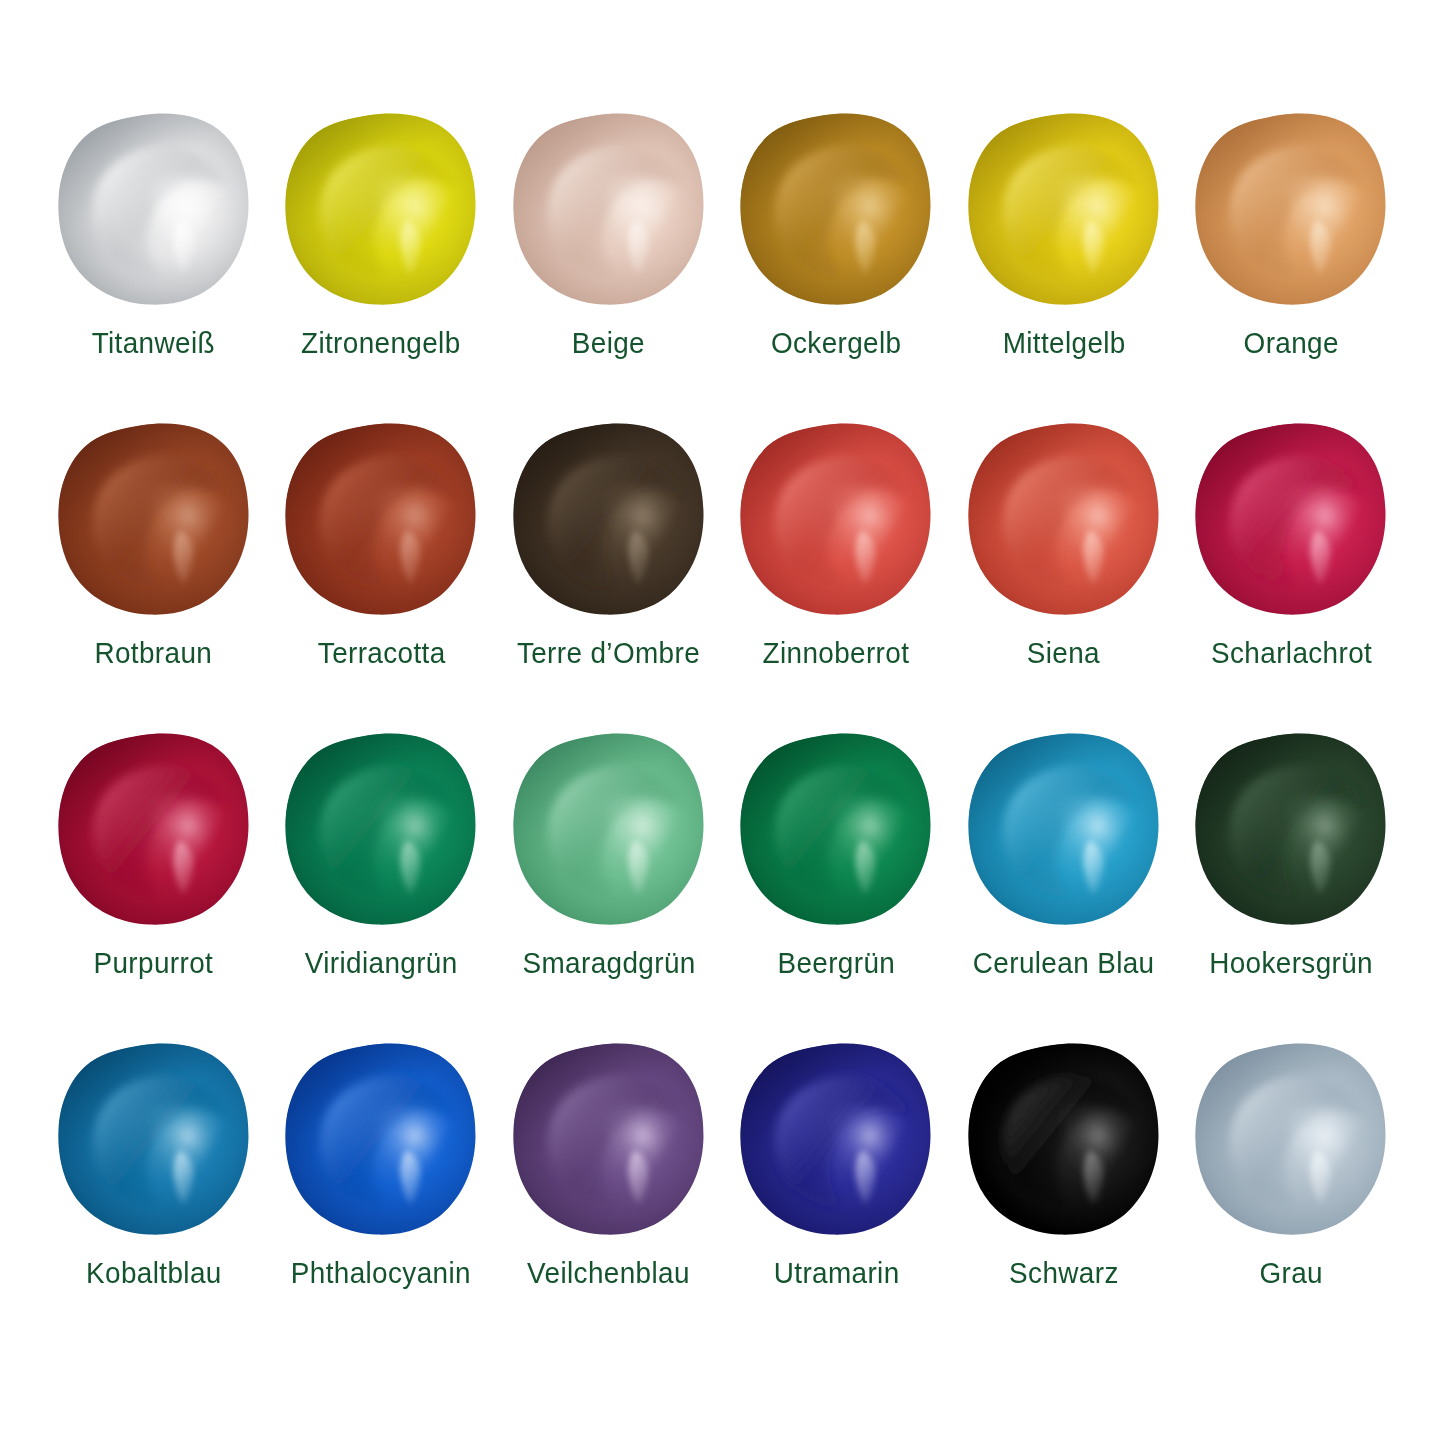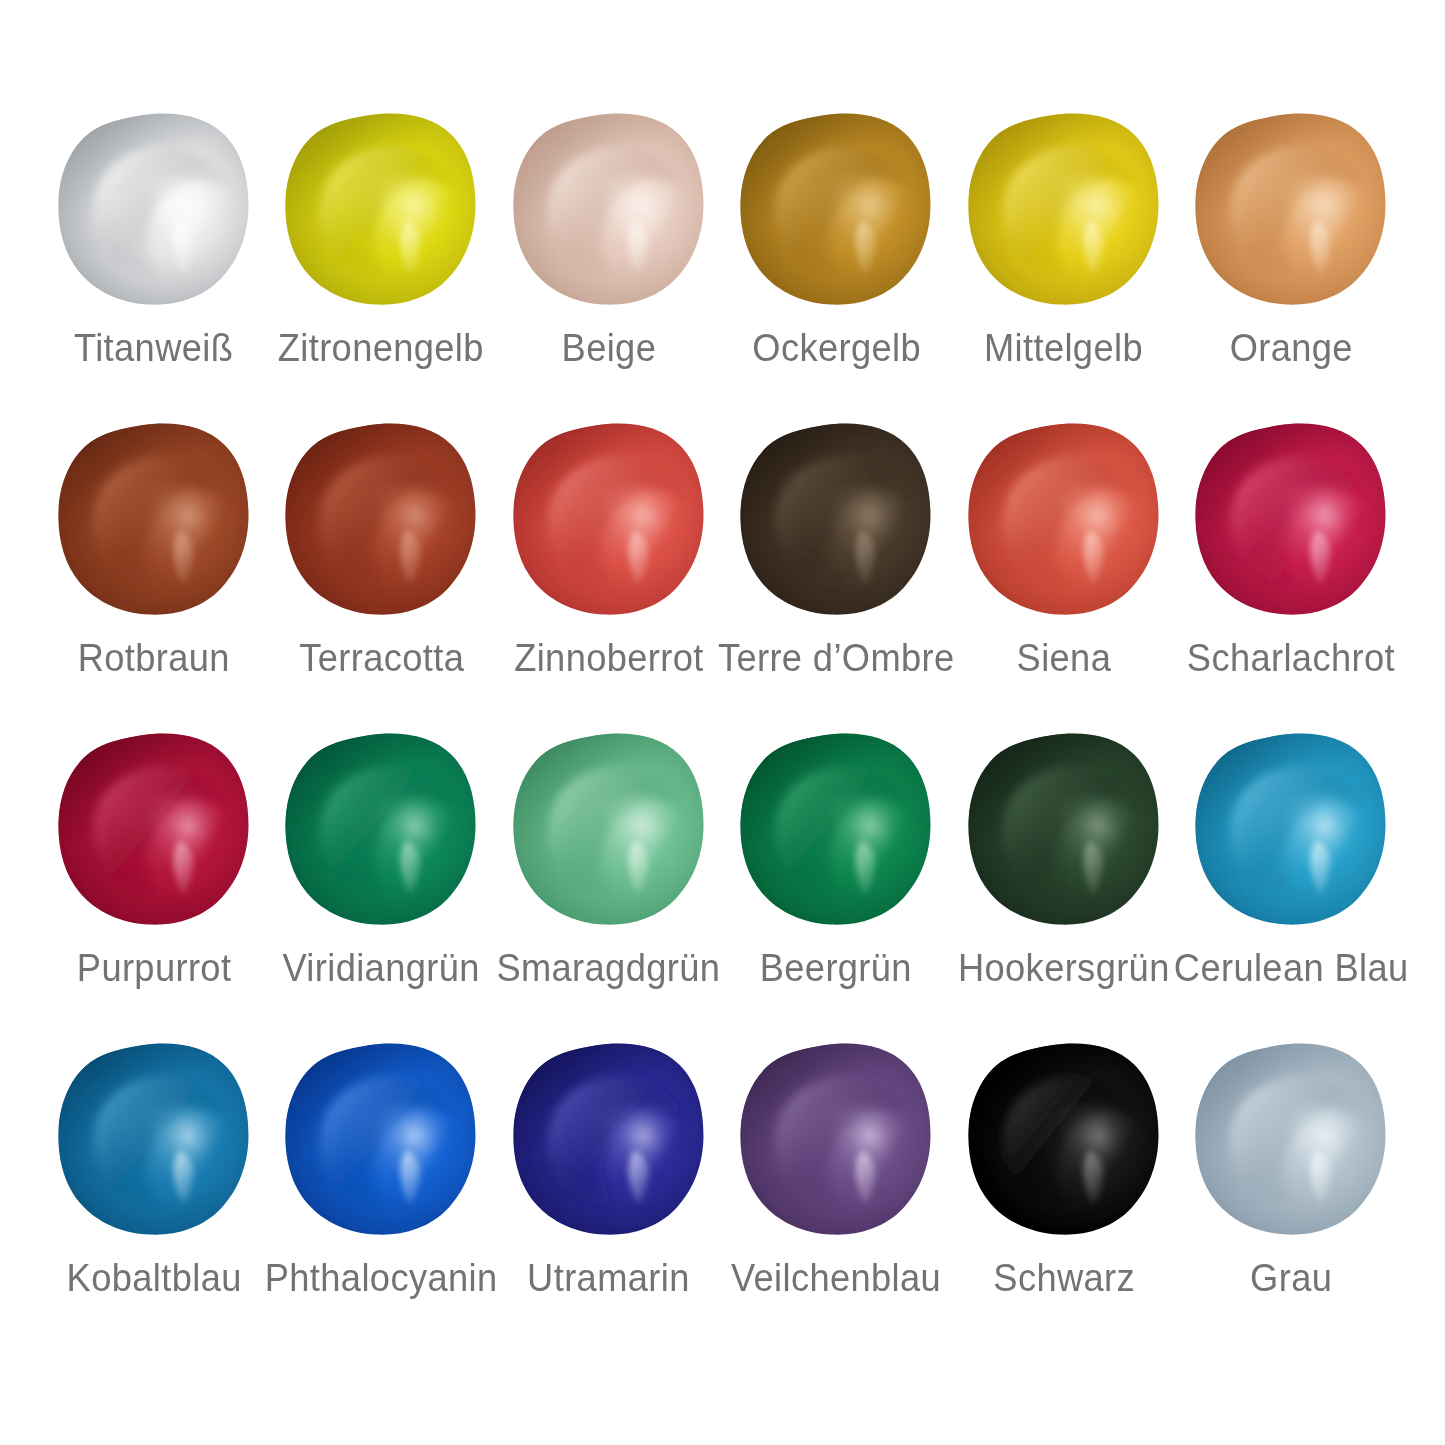--- a/index.html
+++ b/index.html
@@ -42,24 +42,24 @@
   }
   .blob-wrap svg {
     display: block;
     width: 196px;
     height: 196px;
     overflow: visible;
   }
   .swatch-label {
     margin-top: 20px;
     font-family: "Liberation Sans", sans-serif;
-    font-size: 39px;
+    font-size: 30px;
     font-weight: 300;
     letter-spacing: 0.4px;
-    color: #737373;
+    color: #14532d;
     white-space: nowrap;
     text-align: center;
     line-height: 1;
   }
   
   .swatch-label span {
     display: inline-block;
     transform: scaleX(0.93);
     transform-origin: center;
   }
@@ -482,20 +482,72 @@
               </g>
             </g>
           </svg>
         </div>
         <div class="swatch-label"><span>Terracotta</span></div>
       </div>
       <div class="swatch">
         <div class="blob-wrap">
           <svg viewBox="0 0 196 196" xmlns="http://www.w3.org/2000/svg">
             <defs>
+              <radialGradient id="bodyb8" cx="58%" cy="46%" r="68%">
+                <stop offset="0%" stop-color="#6b5a46"></stop>
+                <stop offset="42%" stop-color="#4a3b2c"></stop>
+                <stop offset="82%" stop-color="#33271c"></stop>
+                <stop offset="100%" stop-color="#261c13"></stop>
+              </radialGradient>
+              <linearGradient id="rimtopb8" x1="0.25" y1="0" x2="0.75" y2="1">
+                <stop offset="0%" stop-color="#261c13" stop-opacity="0.95"></stop>
+                <stop offset="38%" stop-color="#33271c" stop-opacity="0.25"></stop>
+                <stop offset="100%" stop-color="#33271c" stop-opacity="0"></stop>
+              </linearGradient>
+              <linearGradient id="ridgeb8" x1="0.1" y1="0.1" x2="0.9" y2="0.9">
+                <stop offset="0%" stop-color="#6b5a46" stop-opacity="0.85"></stop>
+                <stop offset="45%" stop-color="#33271c" stop-opacity="0.45"></stop>
+                <stop offset="100%" stop-color="#33271c" stop-opacity="0.05"></stop>
+              </linearGradient>
+              <radialGradient id="sheenb8" cx="50%" cy="40%" r="62%">
+                <stop offset="0%" stop-color="#9a8a75" stop-opacity="0.85"></stop>
+                <stop offset="55%" stop-color="#6b5a46" stop-opacity="0.35"></stop>
+                <stop offset="100%" stop-color="#6b5a46" stop-opacity="0"></stop>
+              </radialGradient>
+              <linearGradient id="glintb8" x1="0" y1="0" x2="0.4" y2="1">
+                <stop offset="0%" stop-color="#9a8a75" stop-opacity="0.95"></stop>
+                <stop offset="100%" stop-color="#9a8a75" stop-opacity="0.15"></stop>
+              </linearGradient>
+              <filter id="softb8" x="-25%" y="-25%" width="150%" height="150%">
+                <feGaussianBlur stdDeviation="5"></feGaussianBlur>
+              </filter>
+              <filter id="soft2b8" x="-25%" y="-25%" width="150%" height="150%">
+                <feGaussianBlur stdDeviation="3"></feGaussianBlur>
+              </filter>
+              <clipPath id="clipb8">
+                <path d="M98.5,2.5 C131,2 162,12 178,33 C194,54 196,82 192,108 C188,134 176,158 155,175 C134,192 106,196 80,191 C54,186 30,172 16,150 C2,128 0,100 5,74 C10,48 24,24 46,12 C62,4 80,3 98.5,2.5 Z"></path>
+              </clipPath>
+            </defs>
+            <g transform="rotate(-8 98 98)">
+              <path d="M98.5,2.5 C131,2 162,12 178,33 C194,54 196,82 192,108 C188,134 176,158 155,175 C134,192 106,196 80,191 C54,186 30,172 16,150 C2,128 0,100 5,74 C10,48 24,24 46,12 C62,4 80,3 98.5,2.5 Z" fill="url(#bodyb8)"></path>
+              <g clip-path="url(#clipb8)">
+                <path d="M98.5,2.5 C131,2 162,12 178,33 C194,54 196,82 192,108 C188,134 176,158 155,175 C134,192 106,196 80,191 C54,186 30,172 16,150 C2,128 0,100 5,74 C10,48 24,24 46,12 C62,4 80,3 98.5,2.5 Z" fill="url(#rimtopb8)"></path>
+                <path d="M118,36 C90,33 62,43 48,64 C34,85 34,112 46,133 C56,151 74,162 94,165 C86,150 84,131 90,114 C96,96 110,83 128,78 C146,73 164,76 176,86 C171,64 150,42 118,36 Z" fill="url(#ridgeb8)" filter="url(#softb8)"></path>
+                <path d="M96,70 C120,62 150,70 168,90 C156,110 140,130 122,146 C112,138 106,128 104,116 C100,100 96,84 96,70 Z" fill="url(#sheenb8)" filter="url(#softb8)"></path>
+                <path d="M122,112 C130,116 134,126 132,138 C130,150 124,160 118,166 C114,158 112,146 113,134 C114,124 117,116 122,112 Z" fill="url(#glintb8)" filter="url(#soft2b8)"></path>
+              </g>
+            </g>
+          </svg>
+        </div>
+        <div class="swatch-label"><span>Terre d’Ombre</span></div>
+      </div>
+      <div class="swatch">
+        <div class="blob-wrap">
+          <svg viewBox="0 0 196 196" xmlns="http://www.w3.org/2000/svg">
+            <defs>
               <radialGradient id="bodyb9" cx="58%" cy="46%" r="68%">
                 <stop offset="0%" stop-color="#f0837a"></stop>
                 <stop offset="42%" stop-color="#e0544a"></stop>
                 <stop offset="82%" stop-color="#bc3a33"></stop>
                 <stop offset="100%" stop-color="#9d2a24"></stop>
               </radialGradient>
               <linearGradient id="rimtopb9" x1="0.25" y1="0" x2="0.75" y2="1">
                 <stop offset="0%" stop-color="#9d2a24" stop-opacity="0.95"></stop>
                 <stop offset="38%" stop-color="#bc3a33" stop-opacity="0.25"></stop>
                 <stop offset="100%" stop-color="#bc3a33" stop-opacity="0"></stop>
@@ -534,72 +586,20 @@
               </g>
             </g>
           </svg>
         </div>
         <div class="swatch-label"><span>Zinnoberrot</span></div>
       </div>
       <div class="swatch">
         <div class="blob-wrap">
           <svg viewBox="0 0 196 196" xmlns="http://www.w3.org/2000/svg">
             <defs>
-              <radialGradient id="bodyb8" cx="58%" cy="46%" r="68%">
-                <stop offset="0%" stop-color="#6b5a46"></stop>
-                <stop offset="42%" stop-color="#4a3b2c"></stop>
-                <stop offset="82%" stop-color="#33271c"></stop>
-                <stop offset="100%" stop-color="#261c13"></stop>
-              </radialGradient>
-              <linearGradient id="rimtopb8" x1="0.25" y1="0" x2="0.75" y2="1">
-                <stop offset="0%" stop-color="#261c13" stop-opacity="0.95"></stop>
-                <stop offset="38%" stop-color="#33271c" stop-opacity="0.25"></stop>
-                <stop offset="100%" stop-color="#33271c" stop-opacity="0"></stop>
-              </linearGradient>
-              <linearGradient id="ridgeb8" x1="0.1" y1="0.1" x2="0.9" y2="0.9">
-                <stop offset="0%" stop-color="#6b5a46" stop-opacity="0.85"></stop>
-                <stop offset="45%" stop-color="#33271c" stop-opacity="0.45"></stop>
-                <stop offset="100%" stop-color="#33271c" stop-opacity="0.05"></stop>
-              </linearGradient>
-              <radialGradient id="sheenb8" cx="50%" cy="40%" r="62%">
-                <stop offset="0%" stop-color="#9a8a75" stop-opacity="0.85"></stop>
-                <stop offset="55%" stop-color="#6b5a46" stop-opacity="0.35"></stop>
-                <stop offset="100%" stop-color="#6b5a46" stop-opacity="0"></stop>
-              </radialGradient>
-              <linearGradient id="glintb8" x1="0" y1="0" x2="0.4" y2="1">
-                <stop offset="0%" stop-color="#9a8a75" stop-opacity="0.95"></stop>
-                <stop offset="100%" stop-color="#9a8a75" stop-opacity="0.15"></stop>
-              </linearGradient>
-              <filter id="softb8" x="-25%" y="-25%" width="150%" height="150%">
-                <feGaussianBlur stdDeviation="5"></feGaussianBlur>
-              </filter>
-              <filter id="soft2b8" x="-25%" y="-25%" width="150%" height="150%">
-                <feGaussianBlur stdDeviation="3"></feGaussianBlur>
-              </filter>
-              <clipPath id="clipb8">
-                <path d="M98.5,2.5 C131,2 162,12 178,33 C194,54 196,82 192,108 C188,134 176,158 155,175 C134,192 106,196 80,191 C54,186 30,172 16,150 C2,128 0,100 5,74 C10,48 24,24 46,12 C62,4 80,3 98.5,2.5 Z"></path>
-              </clipPath>
-            </defs>
-            <g transform="rotate(-8 98 98)">
-              <path d="M98.5,2.5 C131,2 162,12 178,33 C194,54 196,82 192,108 C188,134 176,158 155,175 C134,192 106,196 80,191 C54,186 30,172 16,150 C2,128 0,100 5,74 C10,48 24,24 46,12 C62,4 80,3 98.5,2.5 Z" fill="url(#bodyb8)"></path>
-              <g clip-path="url(#clipb8)">
-                <path d="M98.5,2.5 C131,2 162,12 178,33 C194,54 196,82 192,108 C188,134 176,158 155,175 C134,192 106,196 80,191 C54,186 30,172 16,150 C2,128 0,100 5,74 C10,48 24,24 46,12 C62,4 80,3 98.5,2.5 Z" fill="url(#rimtopb8)"></path>
-                <path d="M118,36 C90,33 62,43 48,64 C34,85 34,112 46,133 C56,151 74,162 94,165 C86,150 84,131 90,114 C96,96 110,83 128,78 C146,73 164,76 176,86 C171,64 150,42 118,36 Z" fill="url(#ridgeb8)" filter="url(#softb8)"></path>
-                <path d="M96,70 C120,62 150,70 168,90 C156,110 140,130 122,146 C112,138 106,128 104,116 C100,100 96,84 96,70 Z" fill="url(#sheenb8)" filter="url(#softb8)"></path>
-                <path d="M122,112 C130,116 134,126 132,138 C130,150 124,160 118,166 C114,158 112,146 113,134 C114,124 117,116 122,112 Z" fill="url(#glintb8)" filter="url(#soft2b8)"></path>
-              </g>
-            </g>
-          </svg>
-        </div>
-        <div class="swatch-label"><span>Terre d’Ombre</span></div>
-      </div>
-      <div class="swatch">
-        <div class="blob-wrap">
-          <svg viewBox="0 0 196 196" xmlns="http://www.w3.org/2000/svg">
-            <defs>
               <radialGradient id="bodyb10" cx="58%" cy="46%" r="68%">
                 <stop offset="0%" stop-color="#f08b78"></stop>
                 <stop offset="42%" stop-color="#e05c4a"></stop>
                 <stop offset="82%" stop-color="#bd4030"></stop>
                 <stop offset="100%" stop-color="#9c2e20"></stop>
               </radialGradient>
               <linearGradient id="rimtopb10" x1="0.25" y1="0" x2="0.75" y2="1">
                 <stop offset="0%" stop-color="#9c2e20" stop-opacity="0.95"></stop>
                 <stop offset="38%" stop-color="#bd4030" stop-opacity="0.25"></stop>
                 <stop offset="100%" stop-color="#bd4030" stop-opacity="0"></stop>
@@ -898,20 +898,72 @@
               </g>
             </g>
           </svg>
         </div>
         <div class="swatch-label"><span>Beergrün</span></div>
       </div>
       <div class="swatch">
         <div class="blob-wrap">
           <svg viewBox="0 0 196 196" xmlns="http://www.w3.org/2000/svg">
             <defs>
+              <radialGradient id="bodyb17" cx="58%" cy="46%" r="68%">
+                <stop offset="0%" stop-color="#68c4e4"></stop>
+                <stop offset="42%" stop-color="#28a3ce"></stop>
+                <stop offset="82%" stop-color="#1780a8"></stop>
+                <stop offset="100%" stop-color="#0f6587"></stop>
+              </radialGradient>
+              <linearGradient id="rimtopb17" x1="0.25" y1="0" x2="0.75" y2="1">
+                <stop offset="0%" stop-color="#0f6587" stop-opacity="0.95"></stop>
+                <stop offset="38%" stop-color="#1780a8" stop-opacity="0.25"></stop>
+                <stop offset="100%" stop-color="#1780a8" stop-opacity="0"></stop>
+              </linearGradient>
+              <linearGradient id="ridgeb17" x1="0.1" y1="0.1" x2="0.9" y2="0.9">
+                <stop offset="0%" stop-color="#68c4e4" stop-opacity="0.85"></stop>
+                <stop offset="45%" stop-color="#1780a8" stop-opacity="0.45"></stop>
+                <stop offset="100%" stop-color="#1780a8" stop-opacity="0.05"></stop>
+              </linearGradient>
+              <radialGradient id="sheenb17" cx="50%" cy="40%" r="62%">
+                <stop offset="0%" stop-color="#d2f0fb" stop-opacity="0.85"></stop>
+                <stop offset="55%" stop-color="#68c4e4" stop-opacity="0.35"></stop>
+                <stop offset="100%" stop-color="#68c4e4" stop-opacity="0"></stop>
+              </radialGradient>
+              <linearGradient id="glintb17" x1="0" y1="0" x2="0.4" y2="1">
+                <stop offset="0%" stop-color="#d2f0fb" stop-opacity="0.95"></stop>
+                <stop offset="100%" stop-color="#d2f0fb" stop-opacity="0.15"></stop>
+              </linearGradient>
+              <filter id="softb17" x="-25%" y="-25%" width="150%" height="150%">
+                <feGaussianBlur stdDeviation="5"></feGaussianBlur>
+              </filter>
+              <filter id="soft2b17" x="-25%" y="-25%" width="150%" height="150%">
+                <feGaussianBlur stdDeviation="3"></feGaussianBlur>
+              </filter>
+              <clipPath id="clipb17">
+                <path d="M98.5,2.5 C131,2 162,12 178,33 C194,54 196,82 192,108 C188,134 176,158 155,175 C134,192 106,196 80,191 C54,186 30,172 16,150 C2,128 0,100 5,74 C10,48 24,24 46,12 C62,4 80,3 98.5,2.5 Z"></path>
+              </clipPath>
+            </defs>
+            <g transform="rotate(-8 98 98)">
+              <path d="M98.5,2.5 C131,2 162,12 178,33 C194,54 196,82 192,108 C188,134 176,158 155,175 C134,192 106,196 80,191 C54,186 30,172 16,150 C2,128 0,100 5,74 C10,48 24,24 46,12 C62,4 80,3 98.5,2.5 Z" fill="url(#bodyb17)"></path>
+              <g clip-path="url(#clipb17)">
+                <path d="M98.5,2.5 C131,2 162,12 178,33 C194,54 196,82 192,108 C188,134 176,158 155,175 C134,192 106,196 80,191 C54,186 30,172 16,150 C2,128 0,100 5,74 C10,48 24,24 46,12 C62,4 80,3 98.5,2.5 Z" fill="url(#rimtopb17)"></path>
+                <path d="M118,36 C90,33 62,43 48,64 C34,85 34,112 46,133 C56,151 74,162 94,165 C86,150 84,131 90,114 C96,96 110,83 128,78 C146,73 164,76 176,86 C171,64 150,42 118,36 Z" fill="url(#ridgeb17)" filter="url(#softb17)"></path>
+                <path d="M96,70 C120,62 150,70 168,90 C156,110 140,130 122,146 C112,138 106,128 104,116 C100,100 96,84 96,70 Z" fill="url(#sheenb17)" filter="url(#softb17)"></path>
+                <path d="M122,112 C130,116 134,126 132,138 C130,150 124,160 118,166 C114,158 112,146 113,134 C114,124 117,116 122,112 Z" fill="url(#glintb17)" filter="url(#soft2b17)"></path>
+              </g>
+            </g>
+          </svg>
+        </div>
+        <div class="swatch-label"><span>Cerulean Blau</span></div>
+      </div>
+      <div class="swatch">
+        <div class="blob-wrap">
+          <svg viewBox="0 0 196 196" xmlns="http://www.w3.org/2000/svg">
+            <defs>
               <radialGradient id="bodyb16" cx="58%" cy="46%" r="68%">
                 <stop offset="0%" stop-color="#4c6b50"></stop>
                 <stop offset="42%" stop-color="#2d4a31"></stop>
                 <stop offset="82%" stop-color="#1c3220"></stop>
                 <stop offset="100%" stop-color="#122316"></stop>
               </radialGradient>
               <linearGradient id="rimtopb16" x1="0.25" y1="0" x2="0.75" y2="1">
                 <stop offset="0%" stop-color="#122316" stop-opacity="0.95"></stop>
                 <stop offset="38%" stop-color="#1c3220" stop-opacity="0.25"></stop>
                 <stop offset="100%" stop-color="#1c3220" stop-opacity="0"></stop>
@@ -950,72 +1002,20 @@
               </g>
             </g>
           </svg>
         </div>
         <div class="swatch-label"><span>Hookersgrün</span></div>
       </div>
       <div class="swatch">
         <div class="blob-wrap">
           <svg viewBox="0 0 196 196" xmlns="http://www.w3.org/2000/svg">
             <defs>
-              <radialGradient id="bodyb17" cx="58%" cy="46%" r="68%">
-                <stop offset="0%" stop-color="#68c4e4"></stop>
-                <stop offset="42%" stop-color="#28a3ce"></stop>
-                <stop offset="82%" stop-color="#1780a8"></stop>
-                <stop offset="100%" stop-color="#0f6587"></stop>
-              </radialGradient>
-              <linearGradient id="rimtopb17" x1="0.25" y1="0" x2="0.75" y2="1">
-                <stop offset="0%" stop-color="#0f6587" stop-opacity="0.95"></stop>
-                <stop offset="38%" stop-color="#1780a8" stop-opacity="0.25"></stop>
-                <stop offset="100%" stop-color="#1780a8" stop-opacity="0"></stop>
-              </linearGradient>
-              <linearGradient id="ridgeb17" x1="0.1" y1="0.1" x2="0.9" y2="0.9">
-                <stop offset="0%" stop-color="#68c4e4" stop-opacity="0.85"></stop>
-                <stop offset="45%" stop-color="#1780a8" stop-opacity="0.45"></stop>
-                <stop offset="100%" stop-color="#1780a8" stop-opacity="0.05"></stop>
-              </linearGradient>
-              <radialGradient id="sheenb17" cx="50%" cy="40%" r="62%">
-                <stop offset="0%" stop-color="#d2f0fb" stop-opacity="0.85"></stop>
-                <stop offset="55%" stop-color="#68c4e4" stop-opacity="0.35"></stop>
-                <stop offset="100%" stop-color="#68c4e4" stop-opacity="0"></stop>
-              </radialGradient>
-              <linearGradient id="glintb17" x1="0" y1="0" x2="0.4" y2="1">
-                <stop offset="0%" stop-color="#d2f0fb" stop-opacity="0.95"></stop>
-                <stop offset="100%" stop-color="#d2f0fb" stop-opacity="0.15"></stop>
-              </linearGradient>
-              <filter id="softb17" x="-25%" y="-25%" width="150%" height="150%">
-                <feGaussianBlur stdDeviation="5"></feGaussianBlur>
-              </filter>
-              <filter id="soft2b17" x="-25%" y="-25%" width="150%" height="150%">
-                <feGaussianBlur stdDeviation="3"></feGaussianBlur>
-              </filter>
-              <clipPath id="clipb17">
-                <path d="M98.5,2.5 C131,2 162,12 178,33 C194,54 196,82 192,108 C188,134 176,158 155,175 C134,192 106,196 80,191 C54,186 30,172 16,150 C2,128 0,100 5,74 C10,48 24,24 46,12 C62,4 80,3 98.5,2.5 Z"></path>
-              </clipPath>
-            </defs>
-            <g transform="rotate(-8 98 98)">
-              <path d="M98.5,2.5 C131,2 162,12 178,33 C194,54 196,82 192,108 C188,134 176,158 155,175 C134,192 106,196 80,191 C54,186 30,172 16,150 C2,128 0,100 5,74 C10,48 24,24 46,12 C62,4 80,3 98.5,2.5 Z" fill="url(#bodyb17)"></path>
-              <g clip-path="url(#clipb17)">
-                <path d="M98.5,2.5 C131,2 162,12 178,33 C194,54 196,82 192,108 C188,134 176,158 155,175 C134,192 106,196 80,191 C54,186 30,172 16,150 C2,128 0,100 5,74 C10,48 24,24 46,12 C62,4 80,3 98.5,2.5 Z" fill="url(#rimtopb17)"></path>
-                <path d="M118,36 C90,33 62,43 48,64 C34,85 34,112 46,133 C56,151 74,162 94,165 C86,150 84,131 90,114 C96,96 110,83 128,78 C146,73 164,76 176,86 C171,64 150,42 118,36 Z" fill="url(#ridgeb17)" filter="url(#softb17)"></path>
-                <path d="M96,70 C120,62 150,70 168,90 C156,110 140,130 122,146 C112,138 106,128 104,116 C100,100 96,84 96,70 Z" fill="url(#sheenb17)" filter="url(#softb17)"></path>
-                <path d="M122,112 C130,116 134,126 132,138 C130,150 124,160 118,166 C114,158 112,146 113,134 C114,124 117,116 122,112 Z" fill="url(#glintb17)" filter="url(#soft2b17)"></path>
-              </g>
-            </g>
-          </svg>
-        </div>
-        <div class="swatch-label"><span>Cerulean Blau</span></div>
-      </div>
-      <div class="swatch">
-        <div class="blob-wrap">
-          <svg viewBox="0 0 196 196" xmlns="http://www.w3.org/2000/svg">
-            <defs>
               <radialGradient id="bodyb18" cx="58%" cy="46%" r="68%">
                 <stop offset="0%" stop-color="#52a6ce"></stop>
                 <stop offset="42%" stop-color="#1a7fb5"></stop>
                 <stop offset="82%" stop-color="#0d5f8e"></stop>
                 <stop offset="100%" stop-color="#064a71"></stop>
               </radialGradient>
               <linearGradient id="rimtopb18" x1="0.25" y1="0" x2="0.75" y2="1">
                 <stop offset="0%" stop-color="#064a71" stop-opacity="0.95"></stop>
                 <stop offset="38%" stop-color="#0d5f8e" stop-opacity="0.25"></stop>
                 <stop offset="100%" stop-color="#0d5f8e" stop-opacity="0"></stop>
@@ -1106,20 +1106,72 @@
               </g>
             </g>
           </svg>
         </div>
         <div class="swatch-label"><span>Phthalocyanin</span></div>
       </div>
       <div class="swatch">
         <div class="blob-wrap">
           <svg viewBox="0 0 196 196" xmlns="http://www.w3.org/2000/svg">
             <defs>
+              <radialGradient id="bodyb21" cx="58%" cy="46%" r="68%">
+                <stop offset="0%" stop-color="#9176ab"></stop>
+                <stop offset="42%" stop-color="#6d4f8a"></stop>
+                <stop offset="82%" stop-color="#513669"></stop>
+                <stop offset="100%" stop-color="#3d2651"></stop>
+              </radialGradient>
+              <linearGradient id="rimtopb21" x1="0.25" y1="0" x2="0.75" y2="1">
+                <stop offset="0%" stop-color="#3d2651" stop-opacity="0.95"></stop>
+                <stop offset="38%" stop-color="#513669" stop-opacity="0.25"></stop>
+                <stop offset="100%" stop-color="#513669" stop-opacity="0"></stop>
+              </linearGradient>
+              <linearGradient id="ridgeb21" x1="0.1" y1="0.1" x2="0.9" y2="0.9">
+                <stop offset="0%" stop-color="#9176ab" stop-opacity="0.85"></stop>
+                <stop offset="45%" stop-color="#513669" stop-opacity="0.45"></stop>
+                <stop offset="100%" stop-color="#513669" stop-opacity="0.05"></stop>
+              </linearGradient>
+              <radialGradient id="sheenb21" cx="50%" cy="40%" r="62%">
+                <stop offset="0%" stop-color="#ddcbe9" stop-opacity="0.85"></stop>
+                <stop offset="55%" stop-color="#9176ab" stop-opacity="0.35"></stop>
+                <stop offset="100%" stop-color="#9176ab" stop-opacity="0"></stop>
+              </radialGradient>
+              <linearGradient id="glintb21" x1="0" y1="0" x2="0.4" y2="1">
+                <stop offset="0%" stop-color="#ddcbe9" stop-opacity="0.95"></stop>
+                <stop offset="100%" stop-color="#ddcbe9" stop-opacity="0.15"></stop>
+              </linearGradient>
+              <filter id="softb21" x="-25%" y="-25%" width="150%" height="150%">
+                <feGaussianBlur stdDeviation="5"></feGaussianBlur>
+              </filter>
+              <filter id="soft2b21" x="-25%" y="-25%" width="150%" height="150%">
+                <feGaussianBlur stdDeviation="3"></feGaussianBlur>
+              </filter>
+              <clipPath id="clipb21">
+                <path d="M98.5,2.5 C131,2 162,12 178,33 C194,54 196,82 192,108 C188,134 176,158 155,175 C134,192 106,196 80,191 C54,186 30,172 16,150 C2,128 0,100 5,74 C10,48 24,24 46,12 C62,4 80,3 98.5,2.5 Z"></path>
+              </clipPath>
+            </defs>
+            <g transform="rotate(-8 98 98)">
+              <path d="M98.5,2.5 C131,2 162,12 178,33 C194,54 196,82 192,108 C188,134 176,158 155,175 C134,192 106,196 80,191 C54,186 30,172 16,150 C2,128 0,100 5,74 C10,48 24,24 46,12 C62,4 80,3 98.5,2.5 Z" fill="url(#bodyb21)"></path>
+              <g clip-path="url(#clipb21)">
+                <path d="M98.5,2.5 C131,2 162,12 178,33 C194,54 196,82 192,108 C188,134 176,158 155,175 C134,192 106,196 80,191 C54,186 30,172 16,150 C2,128 0,100 5,74 C10,48 24,24 46,12 C62,4 80,3 98.5,2.5 Z" fill="url(#rimtopb21)"></path>
+                <path d="M118,36 C90,33 62,43 48,64 C34,85 34,112 46,133 C56,151 74,162 94,165 C86,150 84,131 90,114 C96,96 110,83 128,78 C146,73 164,76 176,86 C171,64 150,42 118,36 Z" fill="url(#ridgeb21)" filter="url(#softb21)"></path>
+                <path d="M96,70 C120,62 150,70 168,90 C156,110 140,130 122,146 C112,138 106,128 104,116 C100,100 96,84 96,70 Z" fill="url(#sheenb21)" filter="url(#softb21)"></path>
+                <path d="M122,112 C130,116 134,126 132,138 C130,150 124,160 118,166 C114,158 112,146 113,134 C114,124 117,116 122,112 Z" fill="url(#glintb21)" filter="url(#soft2b21)"></path>
+              </g>
+            </g>
+          </svg>
+        </div>
+        <div class="swatch-label"><span>Veilchenblau</span></div>
+      </div>
+      <div class="swatch">
+        <div class="blob-wrap">
+          <svg viewBox="0 0 196 196" xmlns="http://www.w3.org/2000/svg">
+            <defs>
               <radialGradient id="bodyb20" cx="58%" cy="46%" r="68%">
                 <stop offset="0%" stop-color="#5a5ac0"></stop>
                 <stop offset="42%" stop-color="#2e2e9e"></stop>
                 <stop offset="82%" stop-color="#1d1d76"></stop>
                 <stop offset="100%" stop-color="#13135a"></stop>
               </radialGradient>
               <linearGradient id="rimtopb20" x1="0.25" y1="0" x2="0.75" y2="1">
                 <stop offset="0%" stop-color="#13135a" stop-opacity="0.95"></stop>
                 <stop offset="38%" stop-color="#1d1d76" stop-opacity="0.25"></stop>
                 <stop offset="100%" stop-color="#1d1d76" stop-opacity="0"></stop>
@@ -1158,72 +1210,20 @@
               </g>
             </g>
           </svg>
         </div>
         <div class="swatch-label"><span>Utramarin</span></div>
       </div>
       <div class="swatch">
         <div class="blob-wrap">
           <svg viewBox="0 0 196 196" xmlns="http://www.w3.org/2000/svg">
             <defs>
-              <radialGradient id="bodyb21" cx="58%" cy="46%" r="68%">
-                <stop offset="0%" stop-color="#9176ab"></stop>
-                <stop offset="42%" stop-color="#6d4f8a"></stop>
-                <stop offset="82%" stop-color="#513669"></stop>
-                <stop offset="100%" stop-color="#3d2651"></stop>
-              </radialGradient>
-              <linearGradient id="rimtopb21" x1="0.25" y1="0" x2="0.75" y2="1">
-                <stop offset="0%" stop-color="#3d2651" stop-opacity="0.95"></stop>
-                <stop offset="38%" stop-color="#513669" stop-opacity="0.25"></stop>
-                <stop offset="100%" stop-color="#513669" stop-opacity="0"></stop>
-              </linearGradient>
-              <linearGradient id="ridgeb21" x1="0.1" y1="0.1" x2="0.9" y2="0.9">
-                <stop offset="0%" stop-color="#9176ab" stop-opacity="0.85"></stop>
-                <stop offset="45%" stop-color="#513669" stop-opacity="0.45"></stop>
-                <stop offset="100%" stop-color="#513669" stop-opacity="0.05"></stop>
-              </linearGradient>
-              <radialGradient id="sheenb21" cx="50%" cy="40%" r="62%">
-                <stop offset="0%" stop-color="#ddcbe9" stop-opacity="0.85"></stop>
-                <stop offset="55%" stop-color="#9176ab" stop-opacity="0.35"></stop>
-                <stop offset="100%" stop-color="#9176ab" stop-opacity="0"></stop>
-              </radialGradient>
-              <linearGradient id="glintb21" x1="0" y1="0" x2="0.4" y2="1">
-                <stop offset="0%" stop-color="#ddcbe9" stop-opacity="0.95"></stop>
-                <stop offset="100%" stop-color="#ddcbe9" stop-opacity="0.15"></stop>
-              </linearGradient>
-              <filter id="softb21" x="-25%" y="-25%" width="150%" height="150%">
-                <feGaussianBlur stdDeviation="5"></feGaussianBlur>
-              </filter>
-              <filter id="soft2b21" x="-25%" y="-25%" width="150%" height="150%">
-                <feGaussianBlur stdDeviation="3"></feGaussianBlur>
-              </filter>
-              <clipPath id="clipb21">
-                <path d="M98.5,2.5 C131,2 162,12 178,33 C194,54 196,82 192,108 C188,134 176,158 155,175 C134,192 106,196 80,191 C54,186 30,172 16,150 C2,128 0,100 5,74 C10,48 24,24 46,12 C62,4 80,3 98.5,2.5 Z"></path>
-              </clipPath>
-            </defs>
-            <g transform="rotate(-8 98 98)">
-              <path d="M98.5,2.5 C131,2 162,12 178,33 C194,54 196,82 192,108 C188,134 176,158 155,175 C134,192 106,196 80,191 C54,186 30,172 16,150 C2,128 0,100 5,74 C10,48 24,24 46,12 C62,4 80,3 98.5,2.5 Z" fill="url(#bodyb21)"></path>
-              <g clip-path="url(#clipb21)">
-                <path d="M98.5,2.5 C131,2 162,12 178,33 C194,54 196,82 192,108 C188,134 176,158 155,175 C134,192 106,196 80,191 C54,186 30,172 16,150 C2,128 0,100 5,74 C10,48 24,24 46,12 C62,4 80,3 98.5,2.5 Z" fill="url(#rimtopb21)"></path>
-                <path d="M118,36 C90,33 62,43 48,64 C34,85 34,112 46,133 C56,151 74,162 94,165 C86,150 84,131 90,114 C96,96 110,83 128,78 C146,73 164,76 176,86 C171,64 150,42 118,36 Z" fill="url(#ridgeb21)" filter="url(#softb21)"></path>
-                <path d="M96,70 C120,62 150,70 168,90 C156,110 140,130 122,146 C112,138 106,128 104,116 C100,100 96,84 96,70 Z" fill="url(#sheenb21)" filter="url(#softb21)"></path>
-                <path d="M122,112 C130,116 134,126 132,138 C130,150 124,160 118,166 C114,158 112,146 113,134 C114,124 117,116 122,112 Z" fill="url(#glintb21)" filter="url(#soft2b21)"></path>
-              </g>
-            </g>
-          </svg>
-        </div>
-        <div class="swatch-label"><span>Veilchenblau</span></div>
-      </div>
-      <div class="swatch">
-        <div class="blob-wrap">
-          <svg viewBox="0 0 196 196" xmlns="http://www.w3.org/2000/svg">
-            <defs>
               <radialGradient id="bodyb23" cx="58%" cy="46%" r="68%">
                 <stop offset="0%" stop-color="#3d3d3d"></stop>
                 <stop offset="42%" stop-color="#1a1a1a"></stop>
                 <stop offset="82%" stop-color="#000000"></stop>
                 <stop offset="100%" stop-color="#000000"></stop>
               </radialGradient>
               <linearGradient id="rimtopb23" x1="0.25" y1="0" x2="0.75" y2="1">
                 <stop offset="0%" stop-color="#000000" stop-opacity="0.95"></stop>
                 <stop offset="38%" stop-color="#000000" stop-opacity="0.25"></stop>
                 <stop offset="100%" stop-color="#000000" stop-opacity="0"></stop>

